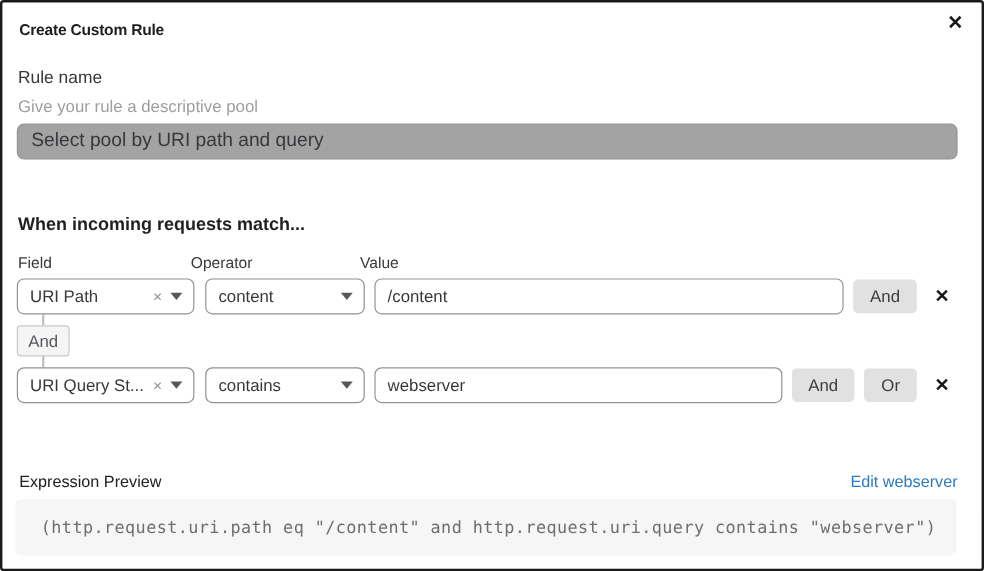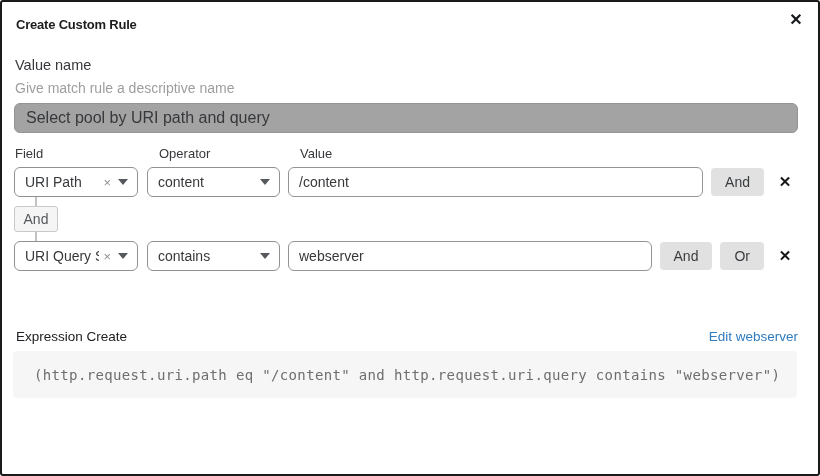--- a/index.html
+++ b/index.html
@@ -62,21 +62,21 @@
   .col-labels .c1 { width: 144px; }
   .col-labels .c2 { width: 141px; }
   .col-labels .c3 { flex: 1; }
   .cond-row {
     display: flex; align-items: center;
     margin-top: 5px; height: 30px;
   }
   .cond-row.second { margin-top: 0; }
   .select {
     display: flex; align-items: center;
-    width: 124px; height: 30px;
+    width: 148px; height: 30px;
     margin-right: 9px;
     border: 1px solid #919191; border-radius: 6px;
     background: #fff; padding: 0 9px 0 10px;
     font-size: 14px; color: #36383b;
     cursor: pointer;
   }
   .select.operator { width: 133px; margin-right: 8px; }
   .select .sel-txt {
     flex: 1; white-space: nowrap; overflow: hidden;
     min-width: 0;
@@ -145,24 +145,25 @@
   }
 </style>
 </head>
 <body>
 
 <div class="dialog">
 
   <h1 class="dialog-title">Create Custom Rule</h1>
   <button class="close-btn">✕</button>
 
-  <div class="field-label">Value name</div>
-  <div class="help-text">Give match rule a descriptive name</div>
+  <div class="field-label">Rule name</div>
+  <div class="help-text">Give your rule a descriptive pool</div>
   <input class="text-input" type="text" value="Select pool by URI path and query" style="">
 
+  <div class="section-heading">When incoming requests match...</div>
 
   <div class="col-labels">
     <span class="c1">Field</span>
     <span class="c2">Operator</span>
     <span class="c3">Value</span>
   </div>
 
   <div class="cond-row">
     <div class="select">
       <span class="sel-txt">URI Path</span>
@@ -192,20 +193,20 @@
       <span class="sel-txt">contains</span>
       <span class="caret"></span>
     </div>
     <input class="value-input" type="text" value="webserver" style="">
     <button class="gray-btn">And</button>
     <button class="gray-btn">Or</button>
     <button class="delete-btn">✕</button>
   </div>
 
   <div class="exp-header">
-    <span class="exp-label">Expression Create</span>
+    <span class="exp-label">Expression Preview</span>
     <a class="edit-link" href="#">Edit webserver</a>
   </div>
   <div class="code-block">
     <span>(http.request.uri.path eq "/content" and http.request.uri.query contains "webserver")</span>
   </div>
 
 </div>
 
 </body></html>

